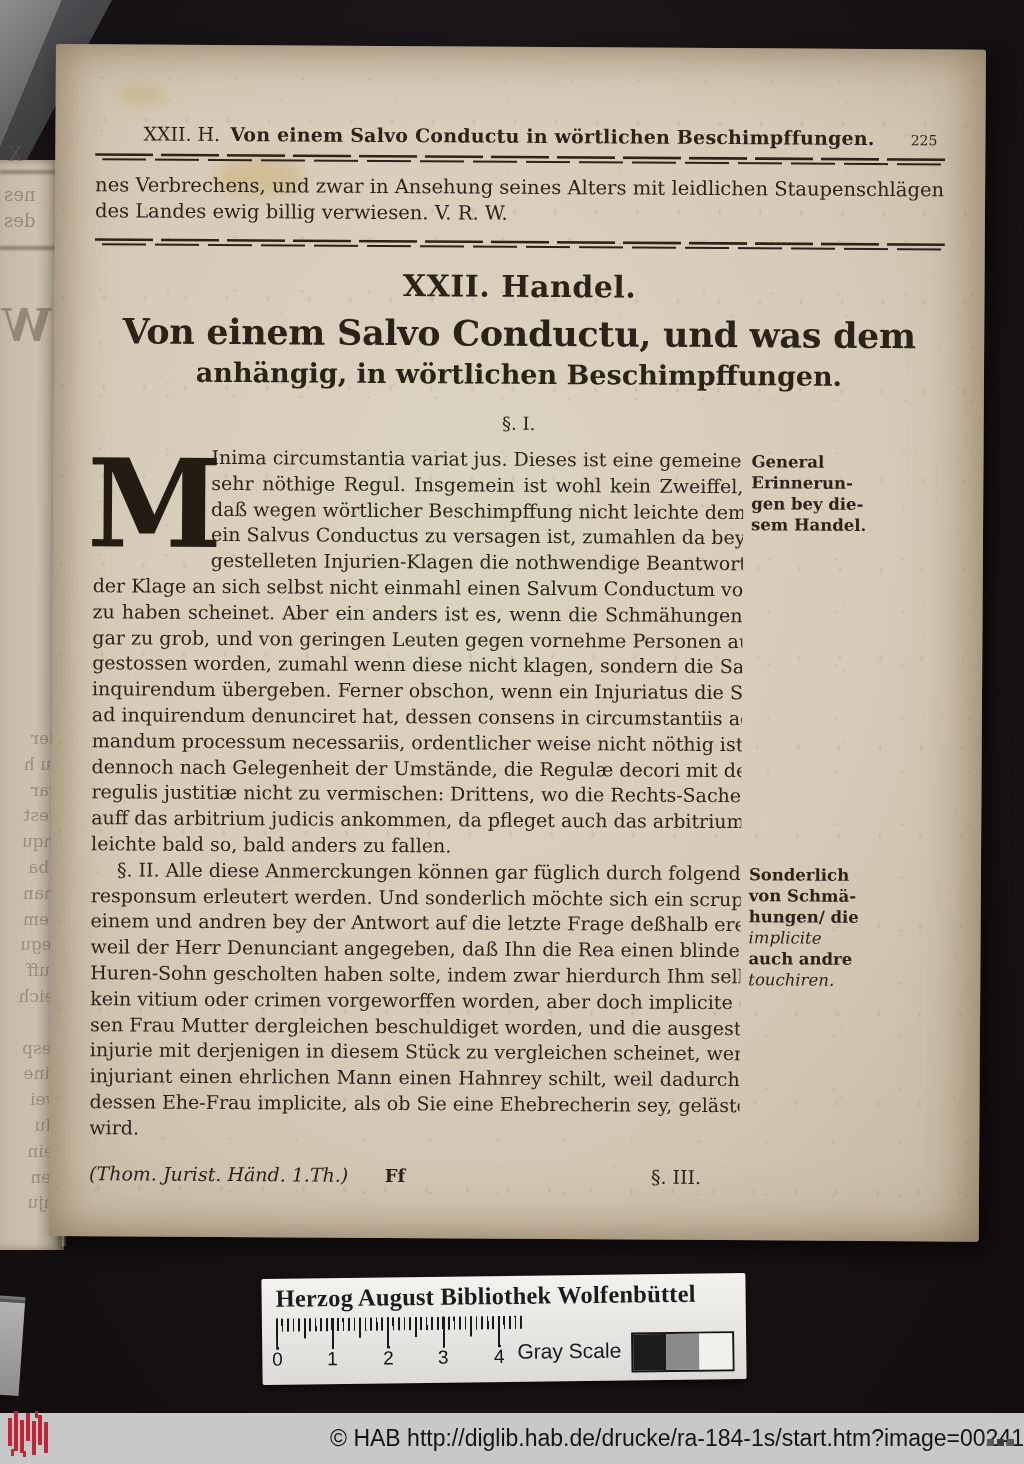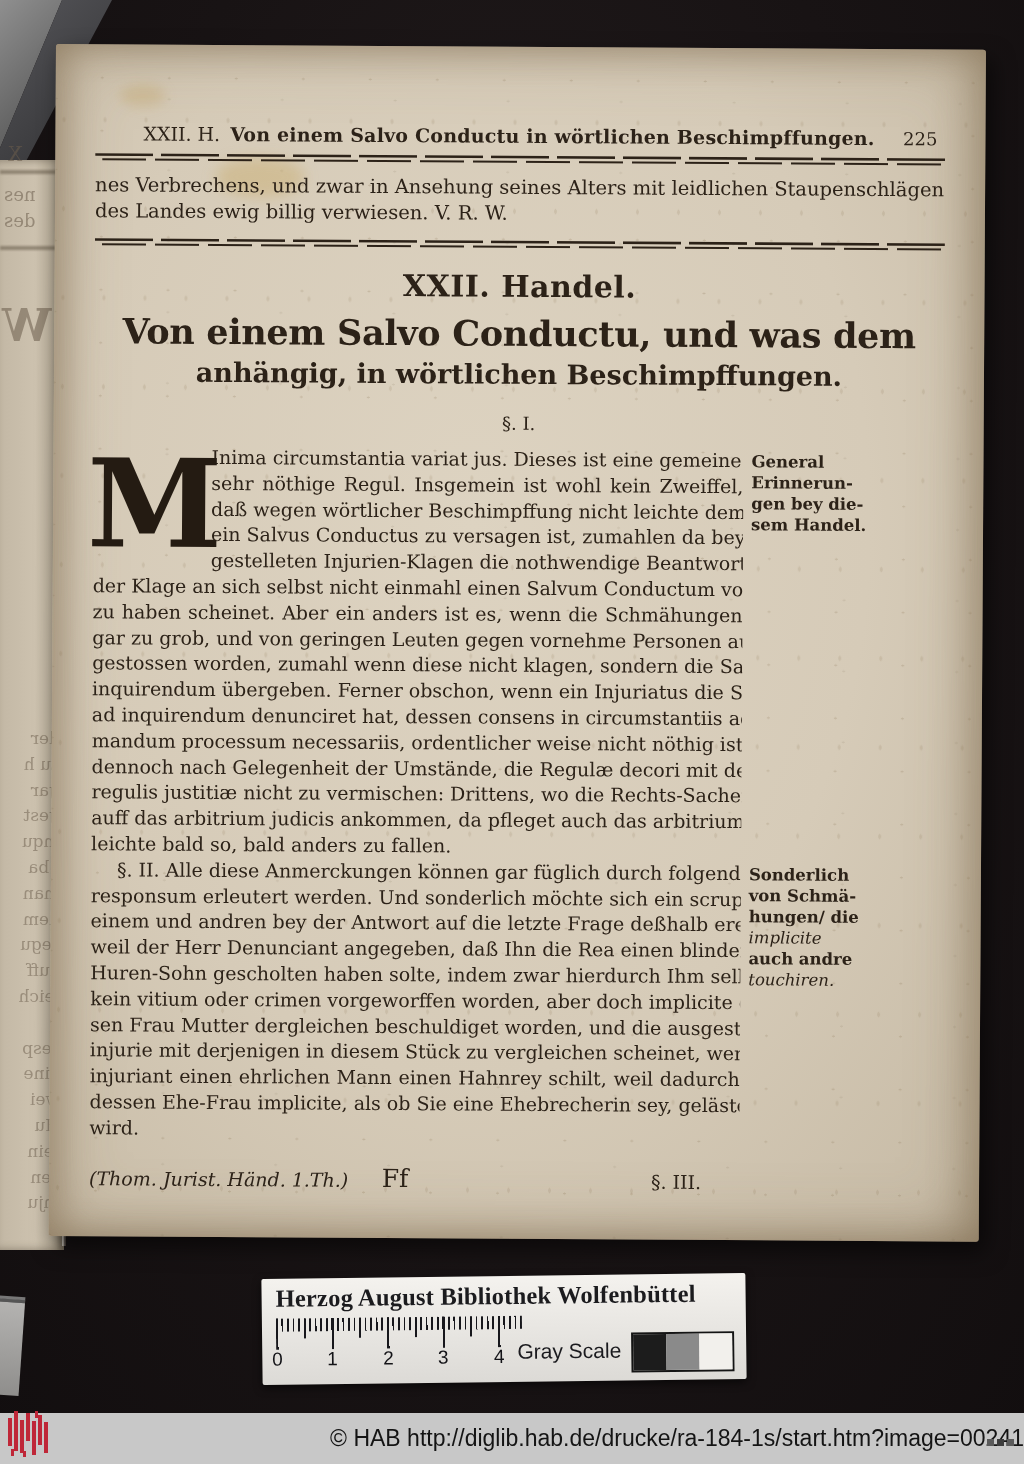--- a/index.html
+++ b/index.html
@@ -47,21 +47,21 @@
     background-position:13px 7px,29px 31px,57px 19px;}
   .stain1{position:absolute;left:160px;top:112px;width:90px;height:40px;border-radius:50%;
     background:rgba(190,150,60,.28);filter:blur(7px);}
   .stain2{position:absolute;left:64px;top:40px;width:46px;height:22px;border-radius:50%;
     background:rgba(180,140,55,.22);filter:blur(6px);}
   .sheet{position:relative;padding:78px 40px 0 40px;}
   
   .running-head{display:flex;align-items:baseline;font-size:19px;padding:0 8px 0 48px;}
   .running-head .rh-chap{font-weight:400;}
   .running-head .rh-title{flex:1;margin-left:10px;font-weight:700;letter-spacing:.2px;}
-  .running-head .rh-num{font-size:18px;}
+  .running-head .rh-num{font-size:14px;}
   .dbl-rule{height:8px;margin-top:9px;
     background:
       repeating-linear-gradient(90deg,#2c2218 0 58px,transparent 58px 66px) 0 0/100% 2.6px no-repeat,
       repeating-linear-gradient(90deg,#2c2218 0 44px,transparent 44px 53px) 7px 5px/100% 2.2px no-repeat;}
   .carryover{margin-top:11px;font-size:19.5px;line-height:26px;}
   .chapter-heading{text-align:center;font-size:30px;font-weight:700;margin-top:20px;letter-spacing:.5px;}
   .main-title1{text-align:center;font-size:35px;font-weight:700;margin-top:9px;letter-spacing:-.3px;}
   .main-title2{text-align:center;font-size:27px;font-weight:700;margin-top:5px;}
   .section-label{text-align:center;font-size:18px;margin-top:23px;}
   
@@ -74,21 +74,21 @@
   .dropcap{position:absolute;left:-6px;top:2px;font-size:122px;line-height:.92;
     font-weight:700;color:#241b12;}
   .para1 .ind{margin-left:118px;}
   .para2{margin-top:0;}
   .para2 .fline{padding-left:26px;}
   .mnote{position:absolute;left:658px;width:178px;font-size:16.5px;line-height:21px;font-weight:700;}
   .mnote .latin{font-weight:400;font-style:italic;}
   .mnote1{top:2px;}
   .footer-row{display:flex;width:650px;margin-top:20px;font-size:19px;align-items:baseline;}
   .footer-row .f-left{flex:1;font-style:italic;}
-  .footer-row .f-mid{flex:0 0 auto;font-weight:400;font-size:25px;}
+  .footer-row .f-mid{flex:0 0 auto;font-weight:700;font-size:18px;}
   .footer-row .f-right{flex:1;text-align:right;padding-right:38px;}
   
   .lib-label{position:absolute;left:262px;top:1276px;width:484px;height:106px;
     background:linear-gradient(180deg,#f4f2ee,#dcdad6);transform:rotate(-.7deg);
     border-radius:2px;box-shadow:0 3px 8px rgba(0,0,0,.6);padding:6px 12px 0 14px;box-sizing:border-box;}
   .lib-name{font-family:"Liberation Serif", serif;font-weight:700;font-size:24.5px;
     color:#1b1b1e;letter-spacing:.2px;white-space:nowrap;}
   .lib-row{display:flex;align-items:flex-start;margin-top:6px;}
   .ruler{position:relative;width:266px;height:52px;}
   .t-mm{position:absolute;left:0;top:0;width:246px;height:13px;

